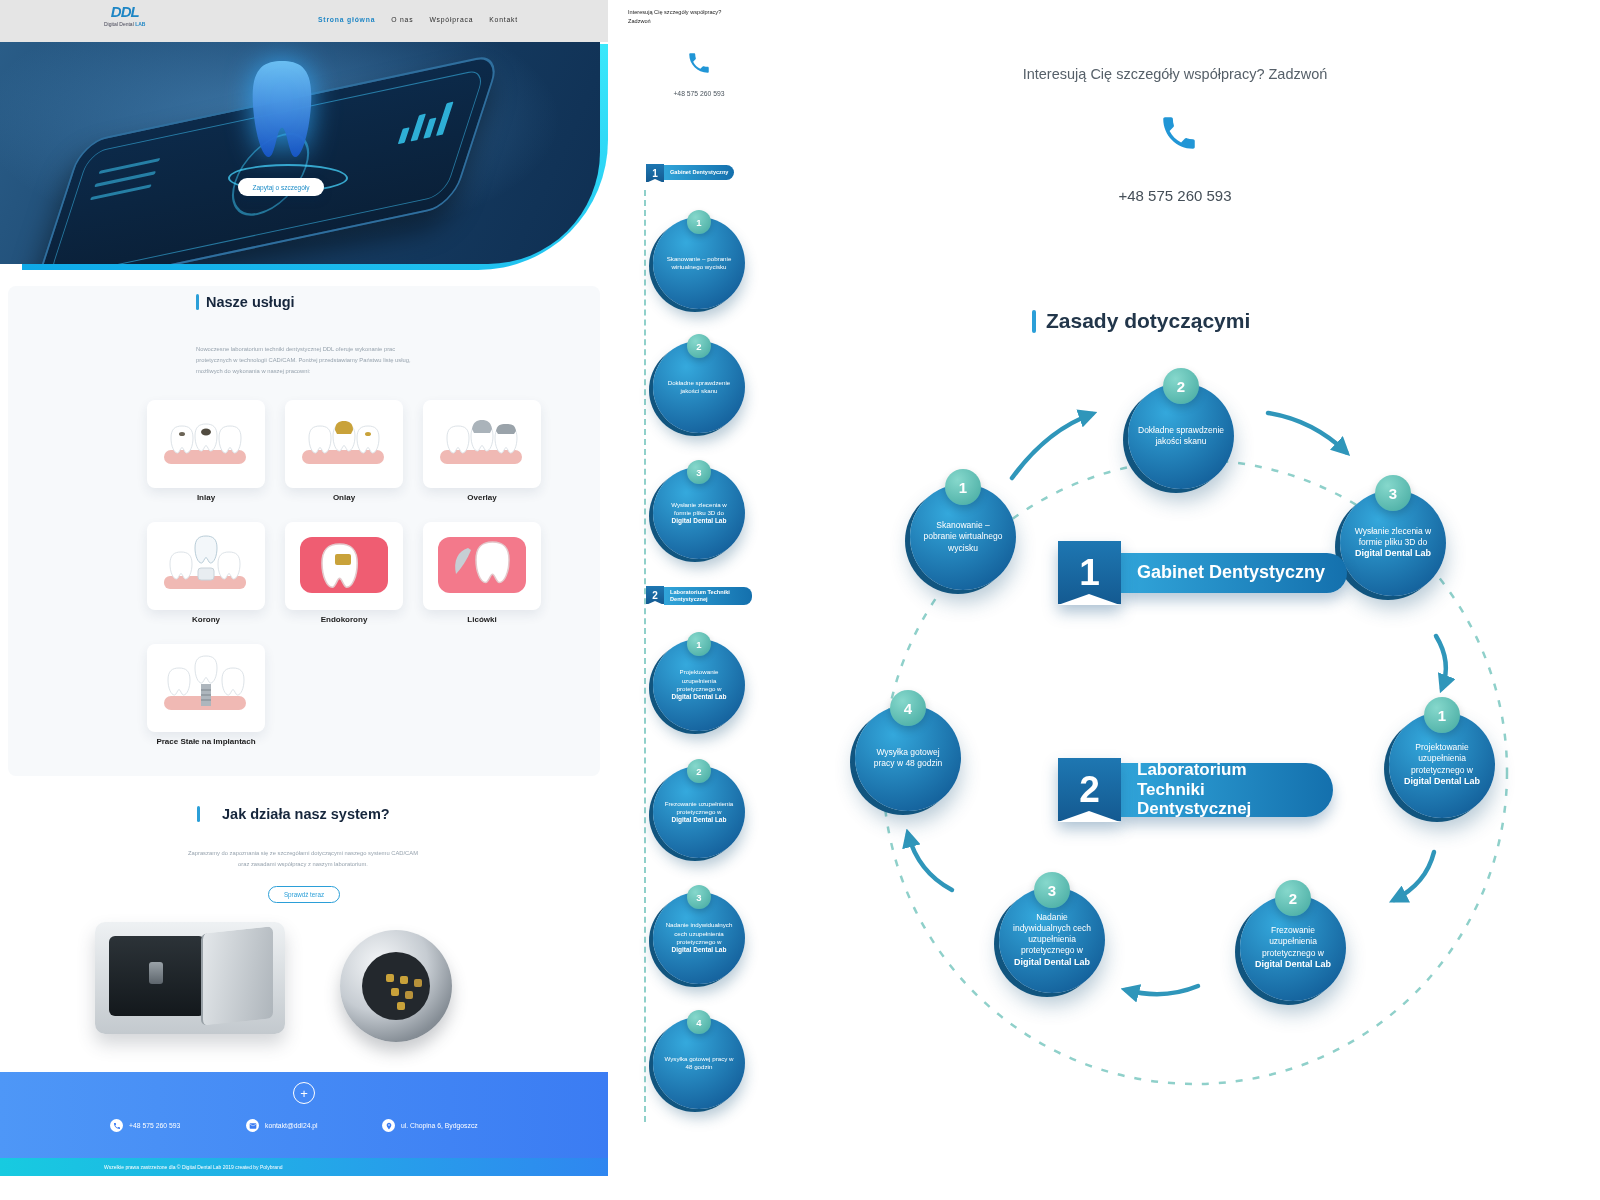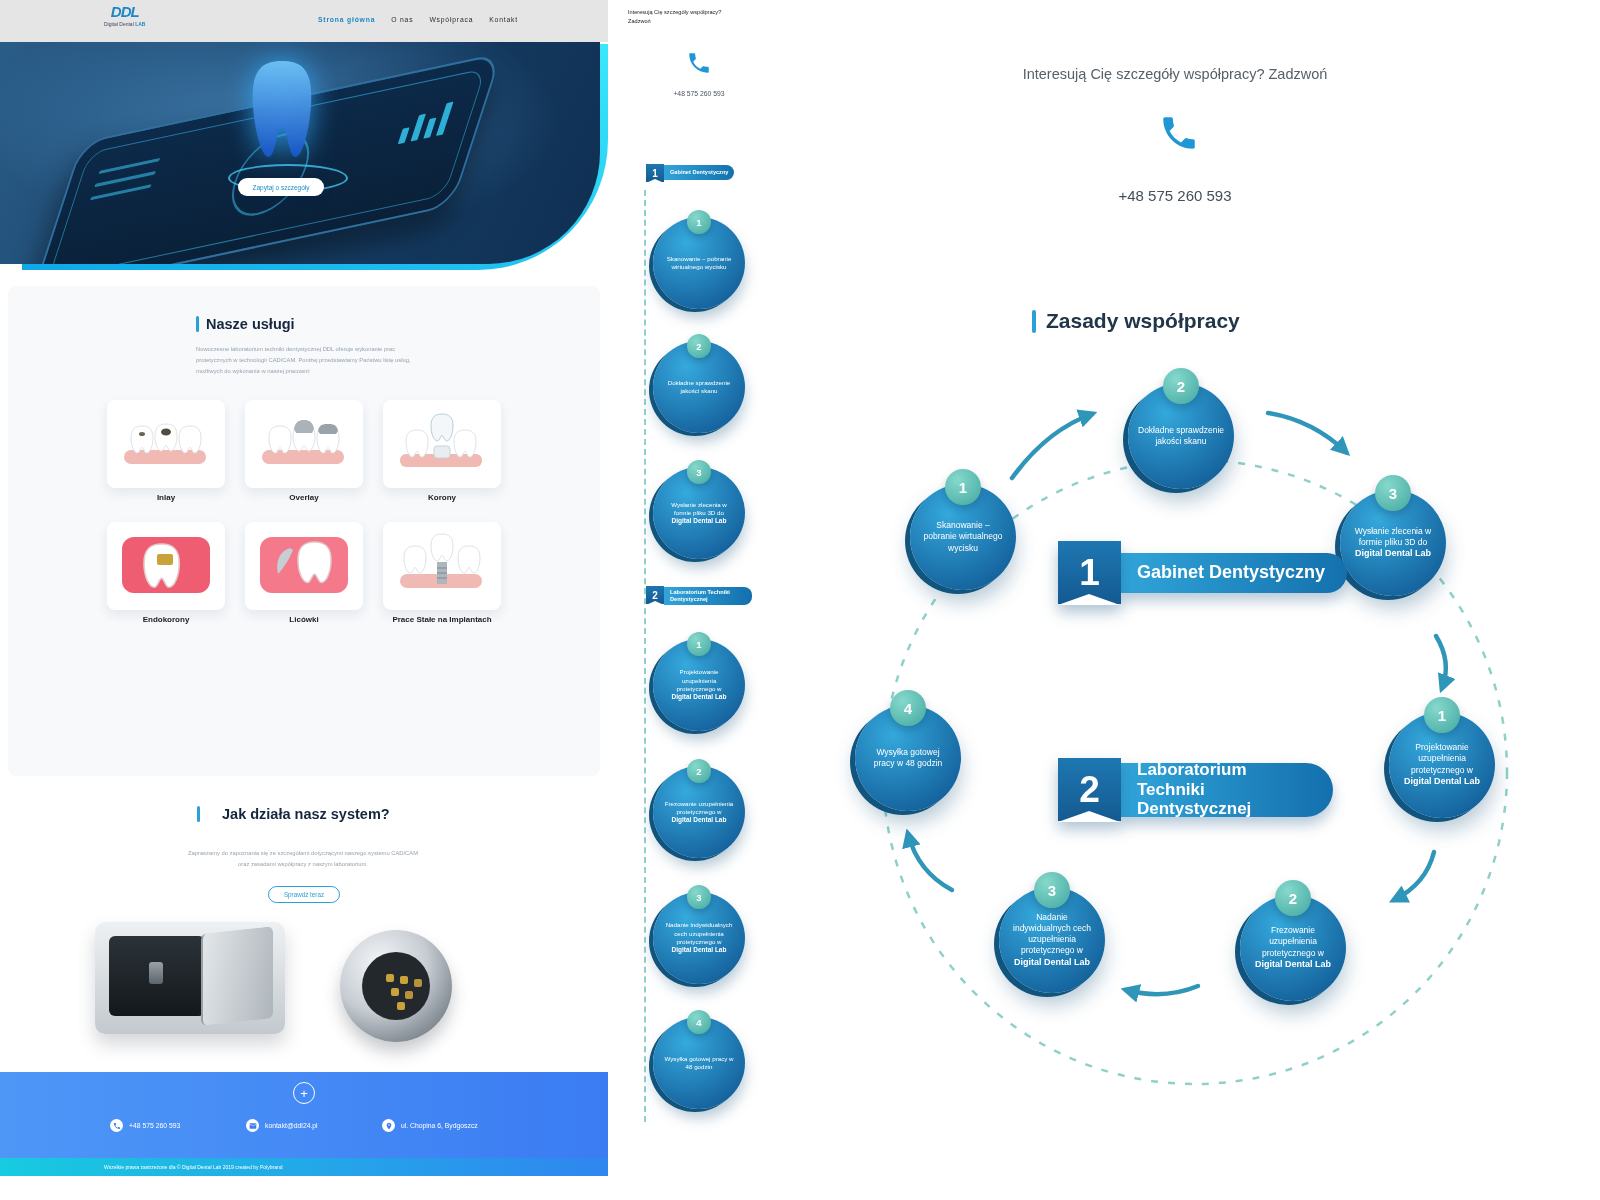--- a/index.html
+++ b/index.html
@@ -42,24 +42,24 @@
     border:2px solid rgba(70,210,250,.75); border-radius:50%; }
   .hero-cta { position:absolute; left:238px; top:136px; width:86px; height:18px; background:#fff;
     border:none; border-radius:9px; color:#1e8dc8; font-size:6.5px; font-family:"Liberation Sans",sans-serif;
     display:flex; align-items:center; justify-content:center; cursor:pointer;
     box-shadow:0 4px 9px rgba(0,40,80,.3); }
 
   .services { position:absolute; left:8px; top:286px; width:592px; height:490px; background:#f7f9fb; border-radius:8px; }
   .sec-head { position:absolute; display:flex; align-items:center; gap:7px; }
   .sec-bar { width:3px; height:16px; background:#2b9fd8; border-radius:2px; }
   .sec-title { font-size:14.5px; font-weight:bold; color:#16263c; }
-  .svc-head { left:188px; top:30px; }
+  .svc-head { left:188px; top:8px; }
   .svc-desc { position:absolute; left:188px; top:58px; width:220px; font-size:5.8px; line-height:1.9; color:#97a3ae; }
   .svc-grid { position:absolute; left:99px; top:114px; display:grid; grid-template-columns:repeat(3,118px); column-gap:20px; row-gap:19px; }
-  .svc-card { width:118px; }
+  .svc-card { width:118px;margin-left:40px; }
   .svc-img { width:118px; height:88px; background:#fff; border-radius:8px; box-shadow:0 5px 12px rgba(30,60,90,.09);
     display:flex; align-items:center; justify-content:center; overflow:hidden; }
   .svc-label { margin-top:5px; text-align:center; font-size:8px; font-weight:bold; color:#1c1c1c; line-height:1.25; }
 
   .sys-head { left:197px; top:806px; }
   .sys-desc { position:absolute; left:187px; top:848px; width:232px; font-size:5.8px; line-height:1.9; color:#97a3ae; text-align:center; }
   .sys-cta { position:absolute; left:268px; top:886px; width:72px; height:17px; background:#fff;
     border:1px solid #2b9fd8; border-radius:9px; color:#2b9fd8; font-size:6.3px; font-family:"Liberation Sans",sans-serif;
     display:flex; align-items:center; justify-content:center; cursor:pointer; }
 
@@ -230,20 +230,39 @@
               <g transform="translate(63,16)">
                   <path d="M0 12 C0 3 4 0 11 0 C18 0 22 3 22 12 C22 20 19 27 15.5 27 C13.5 27 12.5 21.5 11 21.5 C9.5 21.5 8.5 27 6.5 27 C3 27 0 20 0 12 Z" fill="#fff" stroke="#dde3e8"></path>
                 </g>
               <ellipse cx="50" cy="22" rx="5" ry="3.5" fill="#514b40"></ellipse>
               <ellipse cx="26" cy="24" rx="3" ry="2" fill="#6b6456"></ellipse>
             </svg>
           </div>
           <div class="svc-label">Inlay</div>
         </div>
 
+        <div class="svc-card">
+          <div class="svc-img">
+            <svg width="100" height="68" viewBox="0 0 100 68">
+              <rect x="8" y="40" width="82" height="14" rx="7" fill="#f0b9b4"></rect>
+              <g transform="translate(15,16)">
+                  <path d="M0 12 C0 3 4 0 11 0 C18 0 22 3 22 12 C22 20 19 27 15.5 27 C13.5 27 12.5 21.5 11 21.5 C9.5 21.5 8.5 27 6.5 27 C3 27 0 20 0 12 Z" fill="#fff" stroke="#dde3e8"></path>
+                </g>
+              <g transform="translate(39,14)">
+                  <path d="M0 12 C0 3 4 0 11 0 C18 0 22 3 22 12 C22 20 19 27 15.5 27 C13.5 27 12.5 21.5 11 21.5 C9.5 21.5 8.5 27 6.5 27 C3 27 0 20 0 12 Z" fill="#fff" stroke="#dde3e8"></path>
+                </g>
+              <g transform="translate(63,16)">
+                  <path d="M0 12 C0 3 4 0 11 0 C18 0 22 3 22 12 C22 20 19 27 15.5 27 C13.5 27 12.5 21.5 11 21.5 C9.5 21.5 8.5 27 6.5 27 C3 27 0 20 0 12 Z" fill="#fff" stroke="#dde3e8"></path>
+                </g>
+              <path d="M41 20 C41 13 45 11 50 11 C55 11 59 13 59 20 L57 24 L43 24 Z" fill="#c9a23a"></path>
+              <ellipse cx="74" cy="24" rx="3" ry="2" fill="#c9a23a"></ellipse>
+            </svg>
+          </div>
+          <div class="svc-label">Onlay</div>
+        </div>
 
         <div class="svc-card">
           <div class="svc-img">
             <svg width="100" height="68" viewBox="0 0 100 68">
               <rect x="8" y="40" width="82" height="14" rx="7" fill="#f0b9b4"></rect>
               <g transform="translate(15,16)">
                   <path d="M0 12 C0 3 4 0 11 0 C18 0 22 3 22 12 C22 20 19 27 15.5 27 C13.5 27 12.5 21.5 11 21.5 C9.5 21.5 8.5 27 6.5 27 C3 27 0 20 0 12 Z" fill="#fff" stroke="#dde3e8"></path>
                 </g>
               <g transform="translate(39,14)">
                   <path d="M0 12 C0 3 4 0 11 0 C18 0 22 3 22 12 C22 20 19 27 15.5 27 C13.5 27 12.5 21.5 11 21.5 C9.5 21.5 8.5 27 6.5 27 C3 27 0 20 0 12 Z" fill="#fff" stroke="#dde3e8"></path>
@@ -461,21 +480,21 @@
     <div class="dc-contact">Interesują Cię szczegóły współpracy? Zadzwoń</div>
     <div class="dc-phone-ic">
       <svg viewBox="0 0 24 24" width="42" height="42">
           <path fill="currentColor" d="M6.62 10.79c1.44 2.83 3.76 5.14 6.59 6.59l2.2-2.2c.27-.27.67-.36 1.02-.24 1.12.37 2.33.57 3.57.57.55 0 1 .45 1 1V20c0 .55-.45 1-1 1-9.39 0-17-7.61-17-17 0-.55.45-1 1-1h3.5c.55 0 1 .45 1 1 0 1.25.2 2.45.57 3.57.11.35.03.74-.25 1.02l-2.2 2.2z"></path>
         </svg>
     </div>
     <div class="dc-phone">+48 575 260 593</div>
 
     <div class="z-head">
       <div class="z-bar"></div>
-      <div class="z-title">Zasady współpracy</div>
+      <div class="z-title">Zasady dotyczącymi</div>
     </div>
 
     <svg class="d-diagram" width="840" height="1200" viewBox="0 0 840 1200">
       <defs>
         <marker id="arrh" viewBox="0 0 10 10" refX="7" refY="5" markerWidth="4.2" markerHeight="4.2" orient="auto-start-reverse">
           <path d="M0 0 L10 5 L0 10 Z" fill="#2f96ba"></path>
         </marker>
       </defs>
       <circle cx="435" cy="772" r="312" fill="none" stroke="#8fd0ca" stroke-width="2.5" stroke-dasharray="7 10"></circle>
       <g stroke="#2f96ba" stroke-width="4.5" fill="none" stroke-linecap="round">

